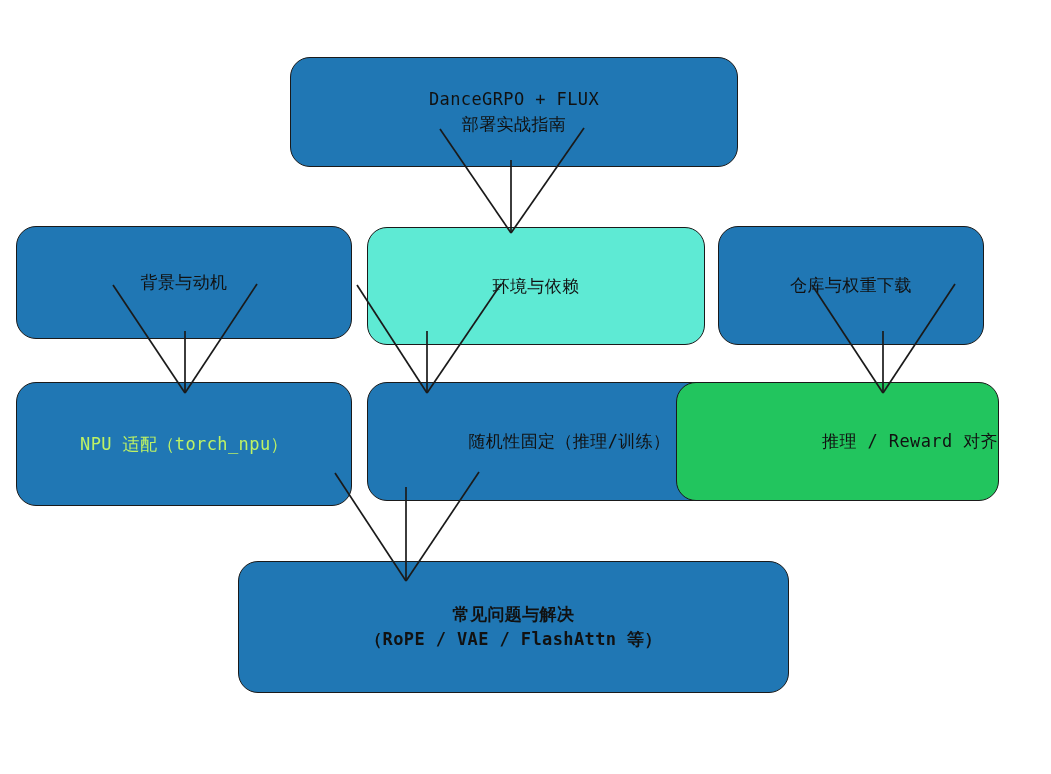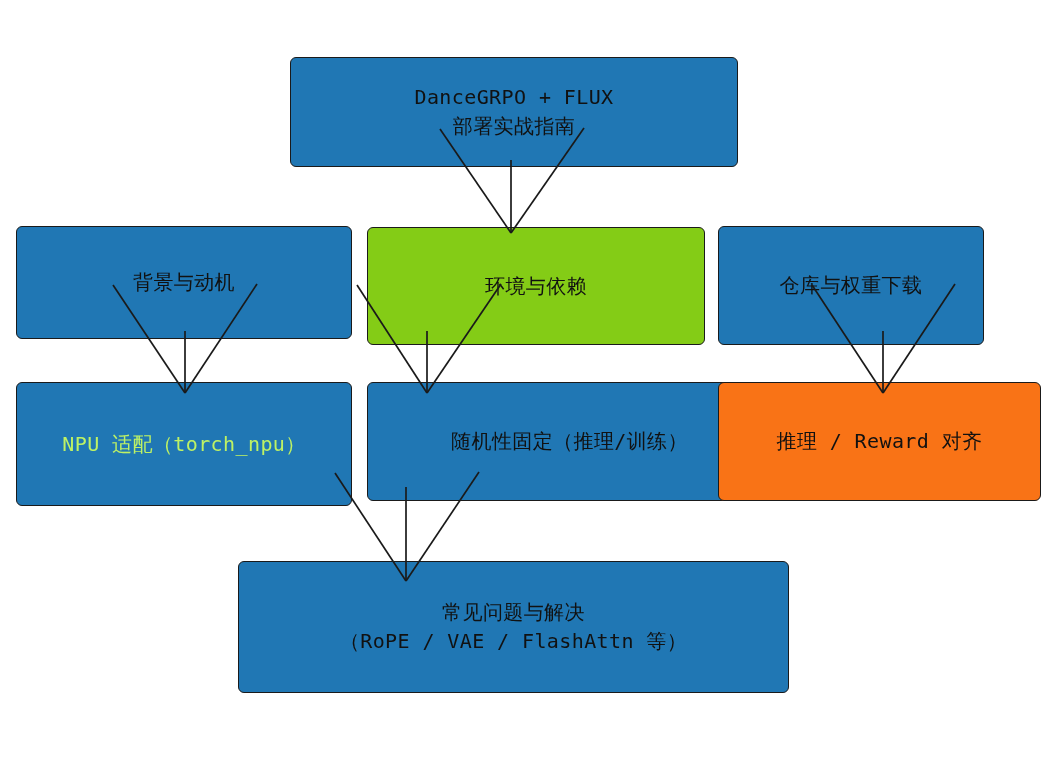--- a/index.html
+++ b/index.html
@@ -20,27 +20,27 @@
     left: 0;
     top: 0;
     width: 1051px;
     height: 774px;
   }
   .node {
     position: absolute;
     box-sizing: border-box;
     background: #2077b4;
     border: 1.6px solid #1a1a1a;
-    border-radius: 6px;
+    border-radius: 20px;
     display: flex;
     align-items: center;
     justify-content: center;
     text-align: center;
     color: #111111;
-    font-size: 20px;
+    font-size: 17px;
     line-height: 1.45;
     letter-spacing: 0.4px;
     white-space: pre-line;
     font-family: "DejaVu Sans Mono", "Liberation Mono", monospace;
     z-index: 1;
   }
   .node .node-label {
     display: block;
     white-space: pre-line;
     position: relative;
@@ -70,41 +70,41 @@
 
   <div class="node" style="left: 290px; top: 57px; width: 448px; height: 110px; background: rgb(32, 119, 180); border-color: rgb(26, 26, 26); color: rgb(17, 17, 17);">
     <span class="node-label">DanceGRPO + FLUX
 部署实战指南</span>
   </div>
 
   <div class="node" style="left: 16px; top: 226px; width: 336px; height: 113px; background: rgb(32, 119, 180); border-color: rgb(26, 26, 26); color: rgb(17, 17, 17);">
     <span class="node-label">背景与动机</span>
   </div>
 
-  <div class="node" style="left: 367px; top: 227px; width: 338px; height: 118px; background: #84cc16; border-color: rgb(26, 26, 26); color: rgb(17, 17, 17);">
+  <div class="node" style="left: 367px; top: 227px; width: 338px; height: 118px; background: #5eead4; border-color: rgb(26, 26, 26); color: rgb(17, 17, 17);">
     <span class="node-label">环境与依赖</span>
   </div>
 
   <div class="node" style="left: 718px; top: 226px; width: 266px; height: 119px; background: rgb(32, 119, 180); border-color: rgb(26, 26, 26); color: rgb(17, 17, 17);">
     <span class="node-label">仓库与权重下载</span>
   </div>
 
   <div class="node" style="left: 16px; top: 382px; width: 336px; height: 124px; background: rgb(32, 119, 180); border-color: rgb(26, 26, 26); color: #bef264;">
     <span class="node-label">NPU 适配（torch_npu）</span>
   </div>
 
   <div class="node" style="left: 367px; top: 382px; width: 405px; height: 119px; background: rgb(32, 119, 180); border-color: rgb(26, 26, 26); color: rgb(17, 17, 17);">
     <span class="node-label">随机性固定（推理/训练）</span>
   </div>
 
-  <div class="node" style="left: 718px; top: 382px; width: 323px; height: 119px; background: #f97316; border-color: rgb(26, 26, 26); color: rgb(17, 17, 17);">
+  <div class="node" style="left: 676px; top: 382px; width: 323px; height: 119px; background: #22c55e; border-color: rgb(26, 26, 26); color: rgb(17, 17, 17); justify-content: flex-end;">
     <span class="node-label">推理 / Reward 对齐</span>
   </div>
 
-  <div class="node" style="left: 238px; top: 561px; width: 551px; height: 132px; background: rgb(32, 119, 180); border-color: rgb(26, 26, 26); color: rgb(17, 17, 17);">
+  <div class="node" style="left: 238px; top: 561px; width: 551px; height: 132px; background: rgb(32, 119, 180); border-color: rgb(26, 26, 26); color: rgb(17, 17, 17); font-weight: bold;">
     <span class="node-label">常见问题与解决
 （RoPE / VAE / FlashAttn 等）</span>
   </div>
 
   <svg id="edge-layer" viewBox="0 0 1051 774" width="1051" height="774">
       <g>
         <line x1="511" y1="160" x2="511" y2="233" stroke="#1a1a1a"></line>
         <line x1="440" y1="129" x2="511" y2="233" stroke="#1a1a1a"></line>
         <line x1="584" y1="128" x2="511" y2="233" stroke="#1a1a1a"></line>
       </g>

